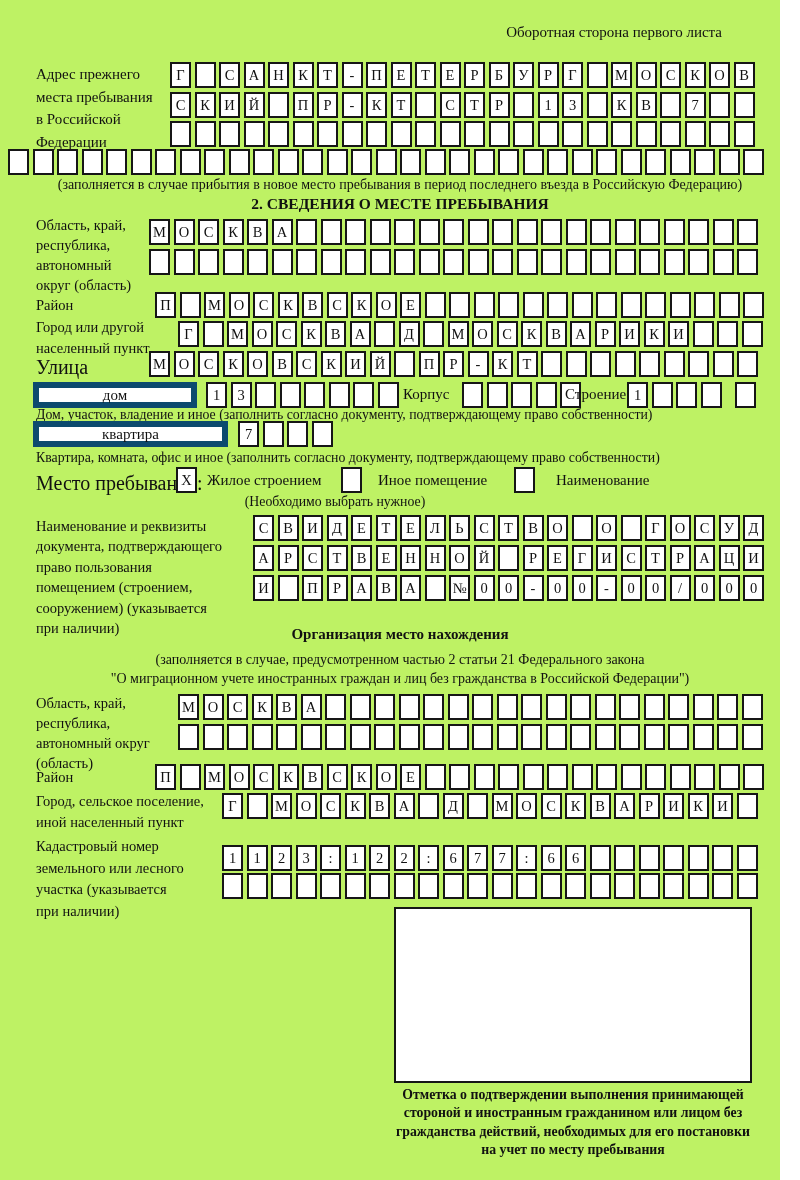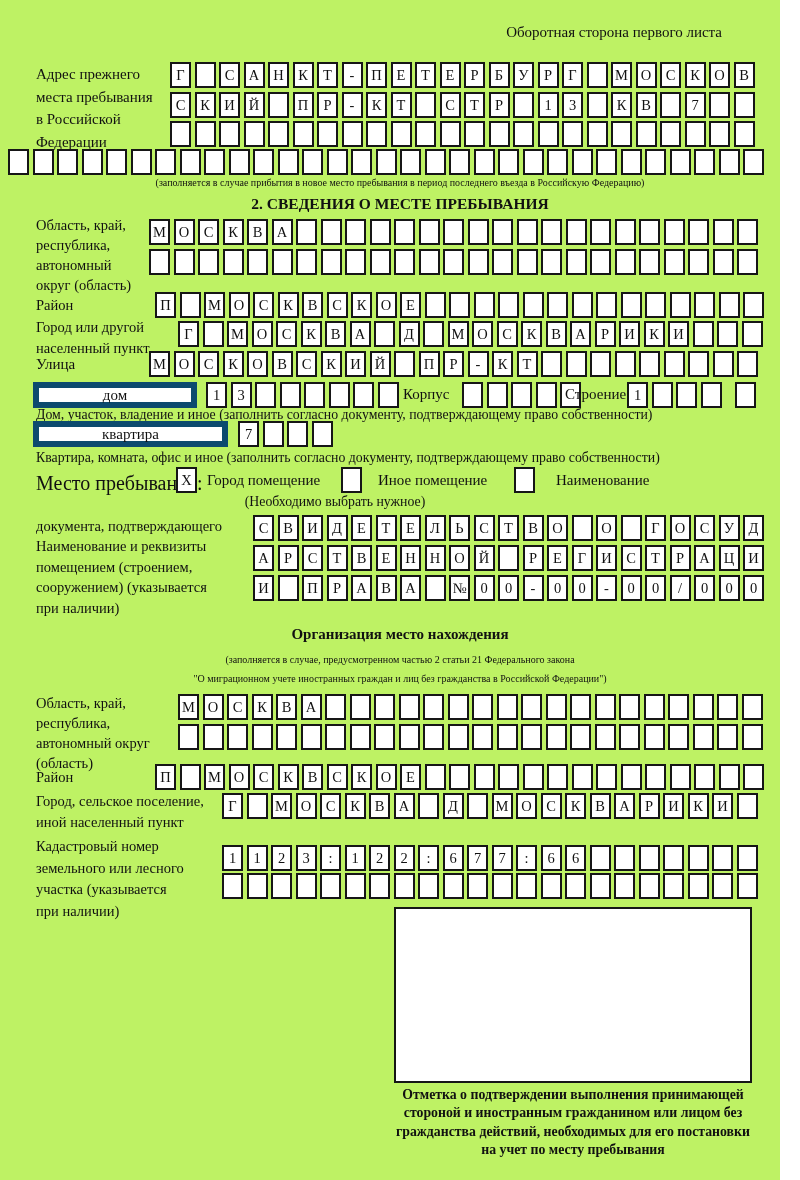--- a/index.html
+++ b/index.html
@@ -2,21 +2,21 @@
 <html><head>
 <meta charset="utf-8">
 <style>
   html,body{margin:0;padding:0;background:#fff;}
   #page{position:relative;width:780px;height:1180px;background:#bef264;overflow:hidden;
         font-family:"Liberation Serif","DejaVu Serif",serif;color:#111;}
   .t{position:absolute;white-space:nowrap;}
   .lab{position:absolute;font-size:14.5px;line-height:20px;}
   .lab div{white-space:nowrap;}
   .cap{position:absolute;font-size:13.8px;white-space:nowrap;}
-  .cc{position:absolute;left:0;width:800px;text-align:center;font-size:10px;}
+  .cc{position:absolute;left:0;width:800px;text-align:center;font-size:14px;}
   .b{font-weight:bold;}
   .boxrow{position:absolute;display:flex;column-gap:3.5px;}
   .cbox{width:21px;height:26px;flex:0 0 21px;box-sizing:border-box;border:2px solid #161616;
         display:flex;align-items:center;justify-content:center;font-size:14.5px;background:#fff;}
   .cbox.abs{position:absolute;}
   .wbox{position:absolute;height:26px;box-sizing:border-box;border:6px solid #0c4a6e;
         display:flex;align-items:center;justify-content:center;font-size:15px;background:#fff;}
   .bigbox{position:absolute;box-sizing:border-box;border:2px solid #161616;background:#fff;}
   .stamp-note{position:absolute;text-align:center;font-size:13.8px;line-height:18.4px;font-weight:bold;}
 </style>
@@ -262,21 +262,21 @@
       <span class="cbox">А</span>
       <span class="cbox">Р</span>
       <span class="cbox">И</span>
       <span class="cbox">К</span>
       <span class="cbox">И</span>
       <span class="cbox"></span>
       <span class="cbox"></span>
       <span class="cbox"></span>
     </div>
 
-  <div class="t" style="left:36px;top:356px;font-size:15px">Улица</div>
+  <div class="t" style="left:36px;top:356px;font-size:20px">Улица</div>
   <div class="boxrow" style="left:149px;top:351px">
       <span class="cbox">М</span>
       <span class="cbox">О</span>
       <span class="cbox">С</span>
       <span class="cbox">К</span>
       <span class="cbox">О</span>
       <span class="cbox">В</span>
       <span class="cbox">С</span>
       <span class="cbox">К</span>
       <span class="cbox">И</span>
@@ -333,30 +333,31 @@
   <div class="boxrow" style="left:238px;top:421px">
       <span class="cbox">7</span>
       <span class="cbox"></span>
       <span class="cbox"></span>
       <span class="cbox"></span>
     </div>
   <div class="cap" style="left:36px;top:450px">Квартира, комната, офис и иное (заполнить согласно документу, подтверждающему право собственности)</div>
 
   <div class="t" style="left:36px;top:472px;font-size:20px">Место пребывания:</div>
   <span class="cbox abs" style="left:176px;top:467px">X</span>
-  <div class="t" style="left:207px;top:472px;font-size:15px">Город помещение</div>
+  <div class="t" style="left:207px;top:472px;font-size:15px">Жилое строением</div>
   <span class="cbox abs" style="left:341px;top:467px"></span>
   <div class="t" style="left:378px;top:472px;font-size:15px">Иное помещение</div>
   <span class="cbox abs" style="left:514px;top:467px"></span>
   <div class="t" style="left:556px;top:472px;font-size:15px">Наименование</div>
   <div class="cap" style="left:170px;top:494px;width:330px;text-align:center">(Необходимо выбрать нужное)</div>
 
   <div class="lab" style="left:36px;top:516px;line-height:20.4px">
+      <div>Наименование и реквизиты</div>
       <div>документа, подтверждающего</div>
-      <div>Наименование и реквизиты</div>
+      <div>право пользования</div>
       <div>помещением (строением,</div>
       <div>сооружением) (указывается</div>
       <div>при наличии)</div>
     </div>
   <div class="boxrow" style="left:253px;top:515px">
       <span class="cbox">С</span>
       <span class="cbox">В</span>
       <span class="cbox">И</span>
       <span class="cbox">Д</span>
       <span class="cbox">Е</span>

